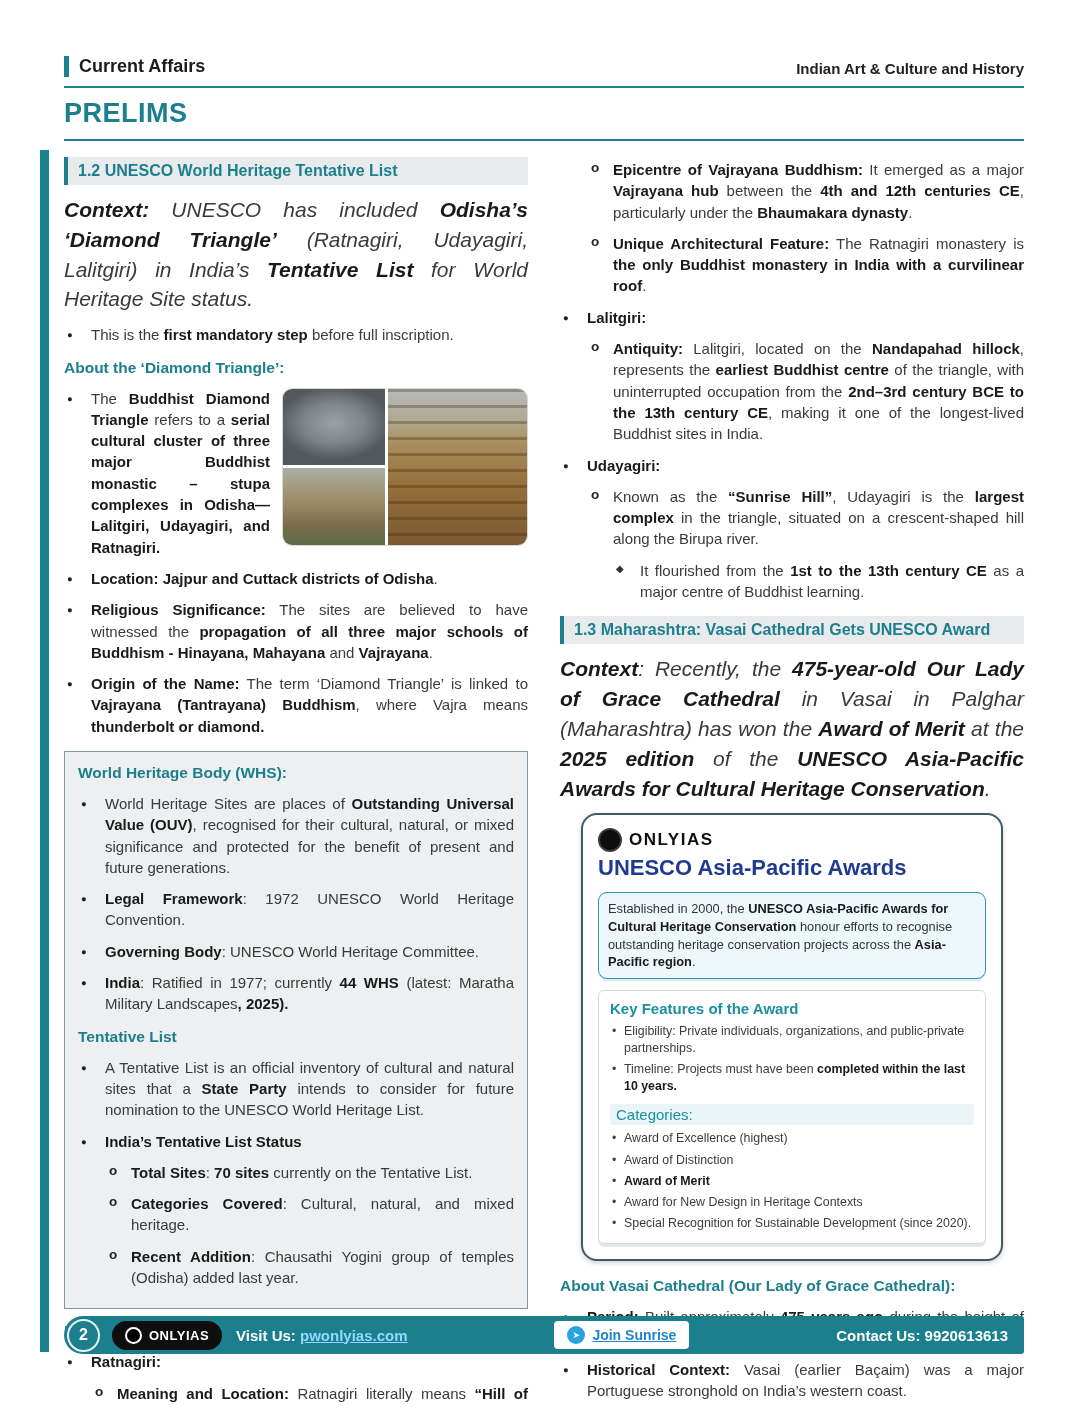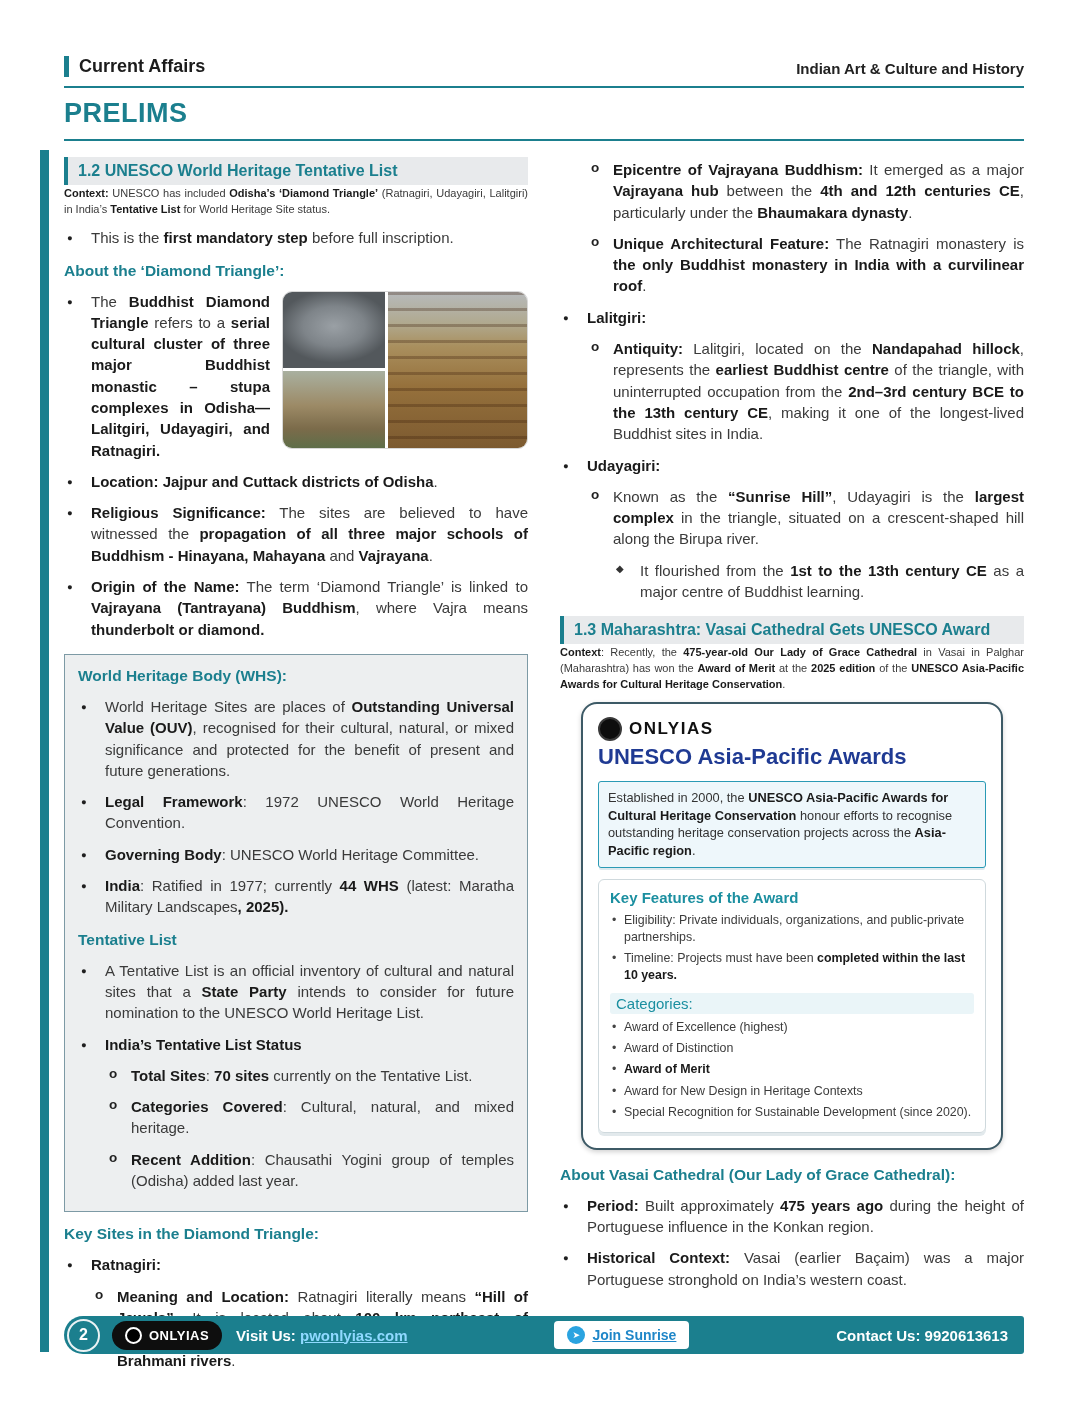--- a/index.html
+++ b/index.html
@@ -22,23 +22,23 @@
   .topbar-right { font-size:15px; font-weight:bold; color:#222; }
 
   .prelims-row { margin:10px 64px 0; border-bottom:2.5px solid #1b7f8e; padding-bottom:10px; }
   .prelims { color:#1b7f8e; font-size:27px; font-weight:bold; letter-spacing:0.5px; }
 
   .columns { display:flex; gap:32px; margin:16px 64px 0; }
   .col { width:464px; flex:0 0 464px; }
 
   .sec-head {
     background:#e8eaec; border-left:4px solid #1b7f8e;
-    padding:5px 10px; font-weight:bold; color:#1b7f8e; font-size:16px; margin-bottom:1px;
-  }
-  .para { font-size:11px; line-height:1.42; text-align:justify; margin-bottom:10px; }
+    padding:5px 10px; font-weight:bold; color:#1b7f8e; font-size:16px; margin-bottom:10px;
+  }
+  .para { font-size:21px; line-height:1.42; text-align:justify; margin-bottom:10px;font-style:italic; }
   .teal-head { color:#1b7f8e; font-weight:bold; font-size:15.5px; margin:13px 0 11px; }
 
   .li1, .li2, .li3 { position:relative; font-size:15px; line-height:1.42; text-align:justify; margin:10px 0; }
   .li1 { padding-left:27px; }
   .li1::before { content:"●"; position:absolute; left:3px; top:4px; font-size:9.5px; color:#1f1f1f; }
   .li2 { padding-left:26px; margin-left:27px; }
   .li2::before { content:"o"; position:absolute; left:4px; top:-1px; font-weight:bold; font-size:13.5px; color:#1f1f1f; }
   .li3 { padding-left:24px; margin-left:56px; }
   .li3::before { content:"◆"; position:absolute; left:0; top:2px; font-size:10px; color:#333; }
   .li-bold { font-weight:bold; color:#1a1a1a; }
@@ -63,21 +63,21 @@
   .info-card {
     width:422px; margin:8px auto 16px; background:#fff;
     border:2px solid #3d5a66; border-radius:16px; padding:13px 15px 15px;
     box-shadow:0 2px 5px rgba(0,0,0,0.18);
   }
   .info-logo-row { display:flex; align-items:center; gap:7px; margin-bottom:3px; }
   .logo-circle { width:24px; height:24px; border-radius:50%; background:#0d0d0d; border:2px solid #3a3a3a; flex:0 0 24px; }
   .logo-text { font-weight:bold; font-size:17px; color:#101010; letter-spacing:1.5px; }
   .info-title { color:#1f3a93; font-size:22px; font-weight:bold; margin:3px 0 11px; }
   .box-teal {
-    border:1.3px solid #2a9ab5; background:#eef7fb; border-radius:3px;
+    border:1.3px solid #2a9ab5; background:#eef7fb; border-radius:9px;
     padding:7px 9px; font-size:12.8px; line-height:1.38; color:#333; margin-bottom:11px;
     box-shadow:0 3px 0 -1px #dce9ee;
   }
   .kf-card { border:1px solid #cfd9dd; border-radius:6px; padding:9px 11px 7px; box-shadow:0 3px 0 #e2e9ec; }
   .kf-head { color:#1b8fa0; font-weight:bold; font-size:15px; margin-bottom:6px; }
   .cat-head { color:#1b8fa0; font-weight:normal; font-size:15px; margin:9px 0 5px; background:#eaf5f8; padding:2px 6px; border-radius:3px; }
   .kf-li { position:relative; padding-left:14px; font-size:12.4px; line-height:1.38; margin:4px 0; color:#3c3c3c; }
   .kf-li::before { content:"•"; position:absolute; left:2px; top:0; color:#444; }
 
   

